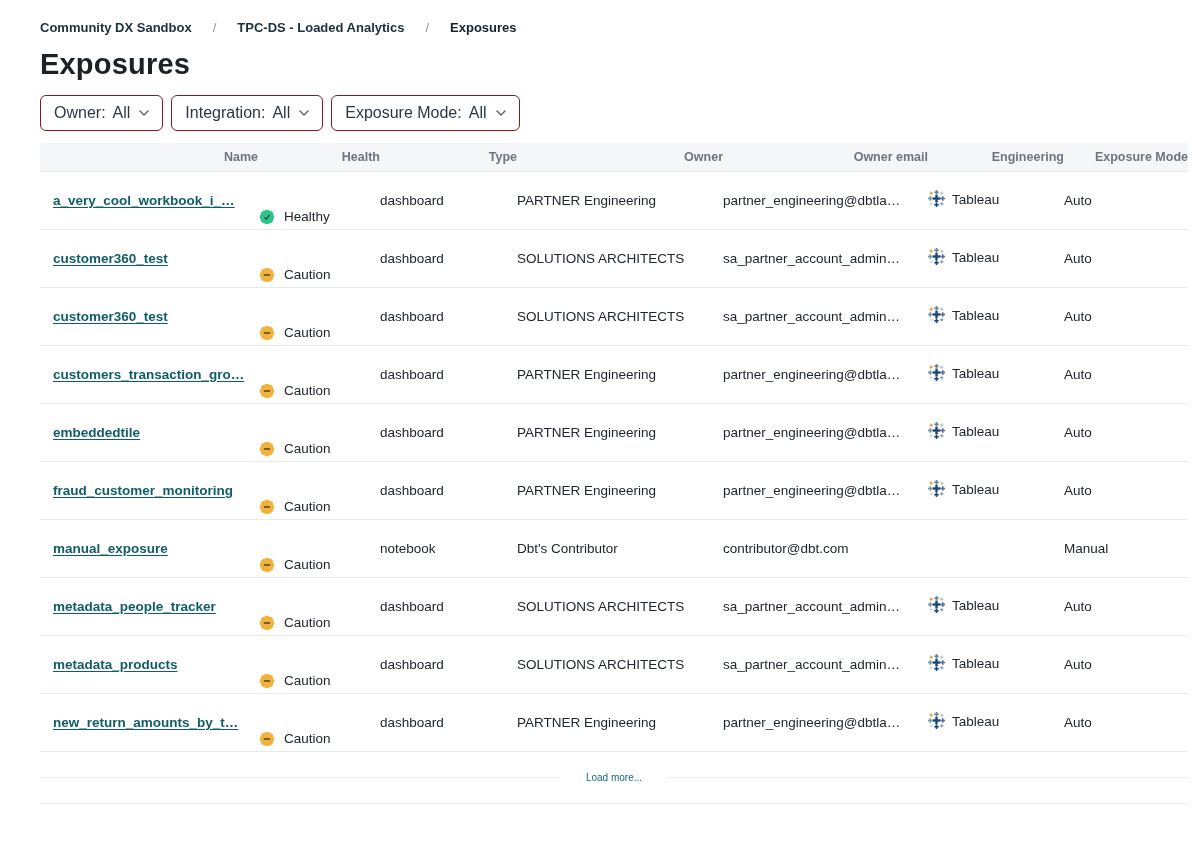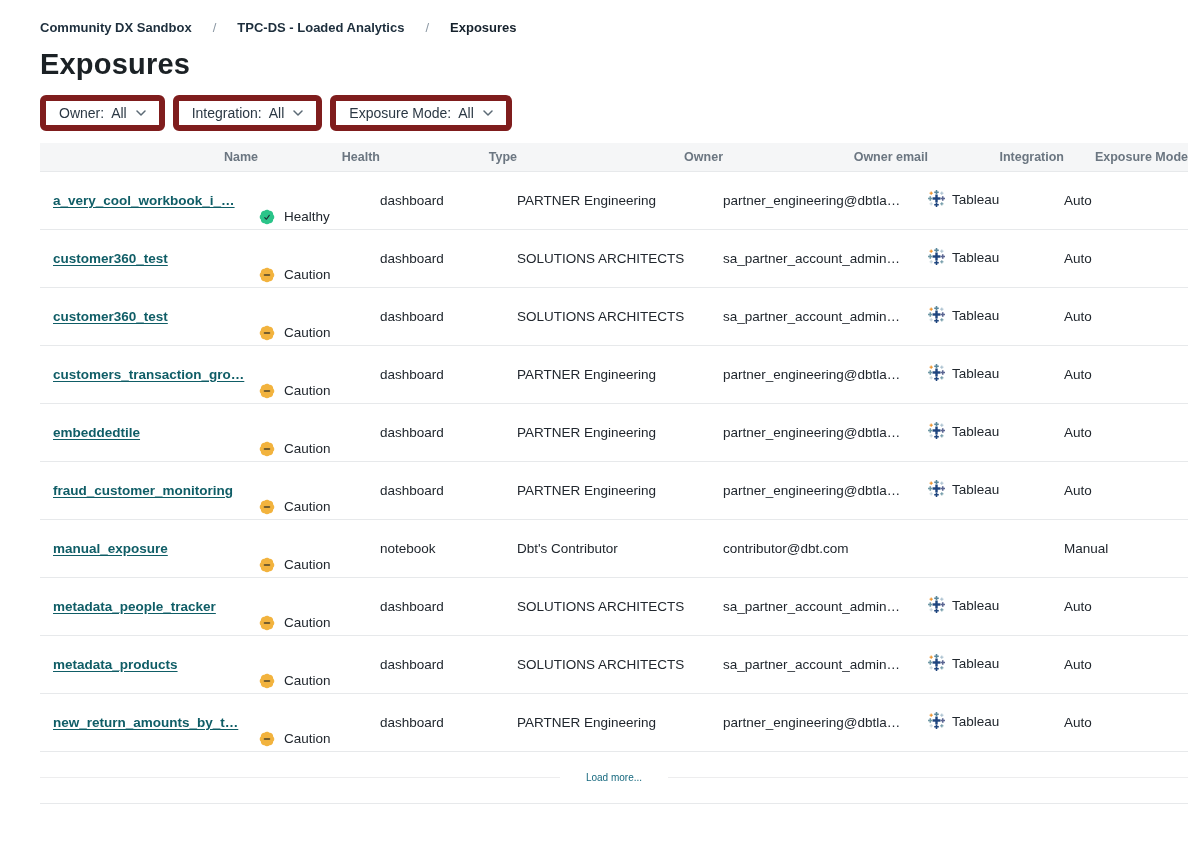--- a/index.html
+++ b/index.html
@@ -12,21 +12,21 @@
   .crumb { color:#1d2e3c; font-weight:600; text-decoration:none; cursor:pointer; }
   .crumb.current { font-weight:700; color:#15212c; }
   .crumb-sep { color:#8c98a4; font-weight:400; }
 
   
   h1.title { margin-top:13px; font-size:29px; font-weight:600; color:#1b2125; letter-spacing:.2px; }
 
   
   .filters { display:flex; gap:8px; margin-top:14px; }
   .filter-btn { display:inline-flex; align-items:center; gap:7px; height:36px; padding:0 13px;
-                background:#fff; border:6px solid #7f1d1d; border-radius:6px; font-size:14px;
+                background:#fff; border:1px solid #7f1d1d; border-radius:6px; font-size:16px;
                 color:#2b3844; cursor:pointer; font-family:inherit; }
   .filter-btn .chev { margin-left:2px; }
 
   
   .table-wrap { margin-top:12px; }
   table { width:1148px; border-collapse:collapse; table-layout:fixed; }
   thead th { background:#f5f6f7; height:28px; text-align:right; font-size:12.5px; font-weight:600;
              color:#6b7681; border-bottom:1px solid #e7e9eb; }
   th.first, td.first { padding-left:13px; }
   tbody td { height:52px; border-bottom:1px solid #e7e9eb; font-size:13.5px; color:#21272e;
@@ -107,21 +107,21 @@
           <col style="width:136px">
           <col style="width:124px">
       </colgroup>
       <thead>
         <tr>
           <th class="first">Name</th>
           <th>Health</th>
           <th>Type</th>
           <th>Owner</th>
           <th>Owner email</th>
-          <th>Integration</th>
+          <th>Engineering</th>
           <th>Exposure Mode</th>
         </tr>
       </thead>
       <tbody>
   <tr>
     <td class="first">
       <a class="name-link">a_very_cool_workbook_i_…</a>
     </td>
     <td>
       <span class="health-badge healthy">

